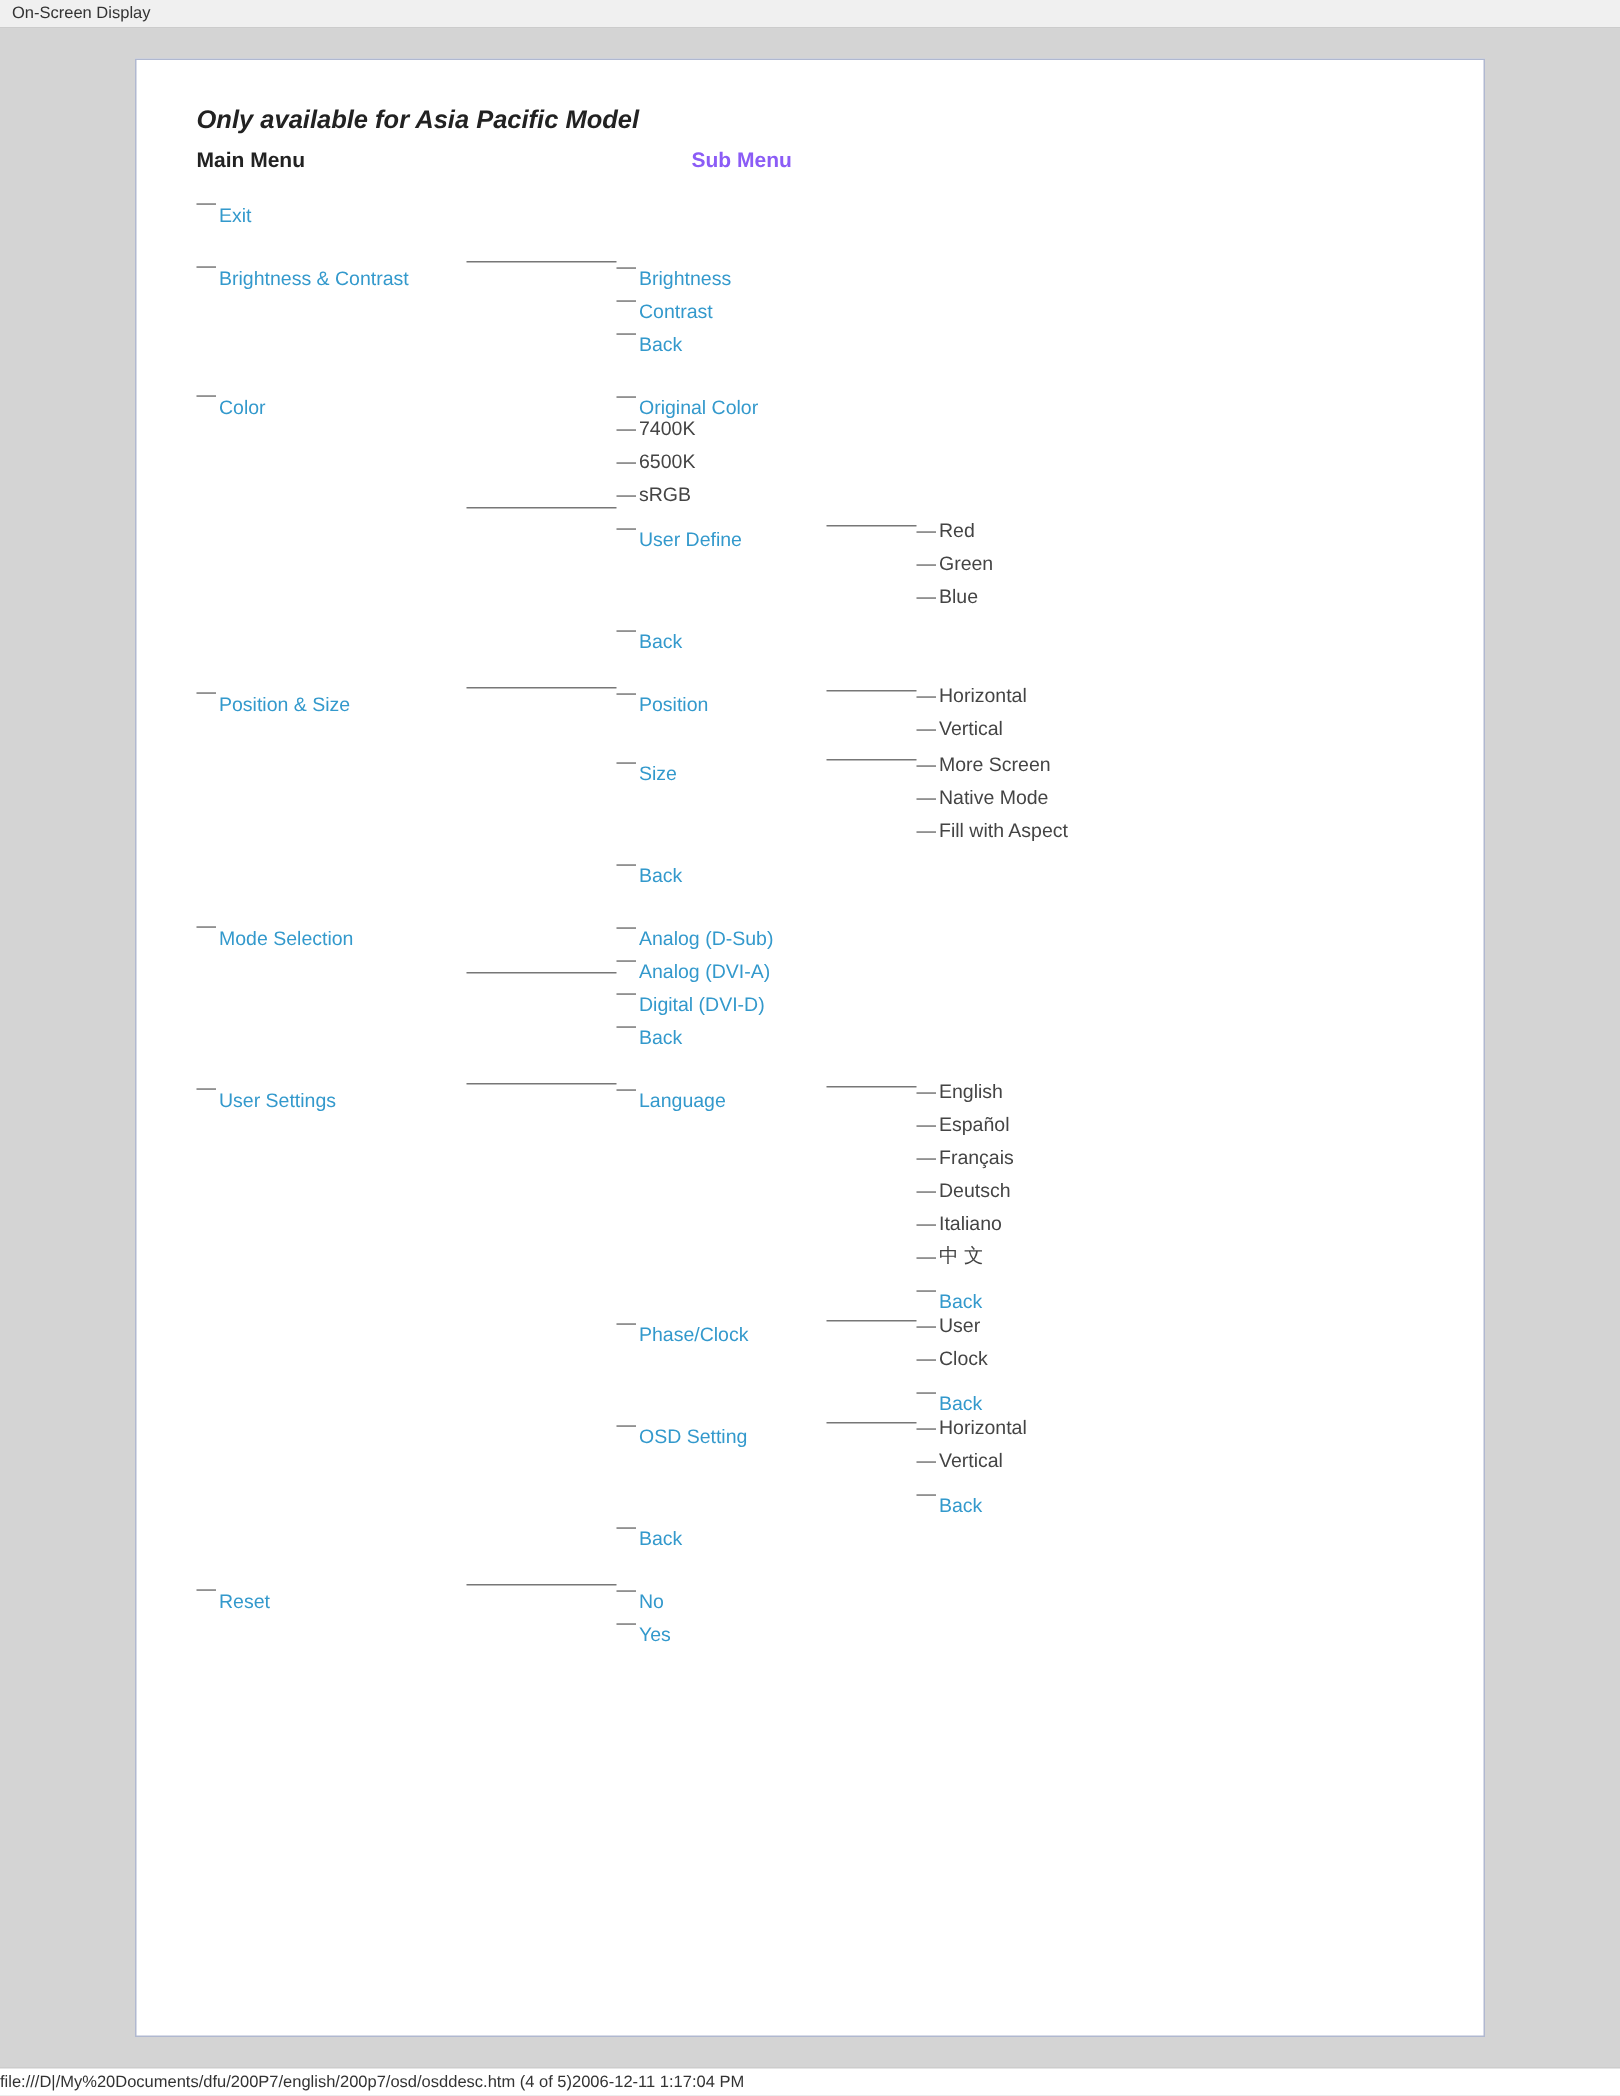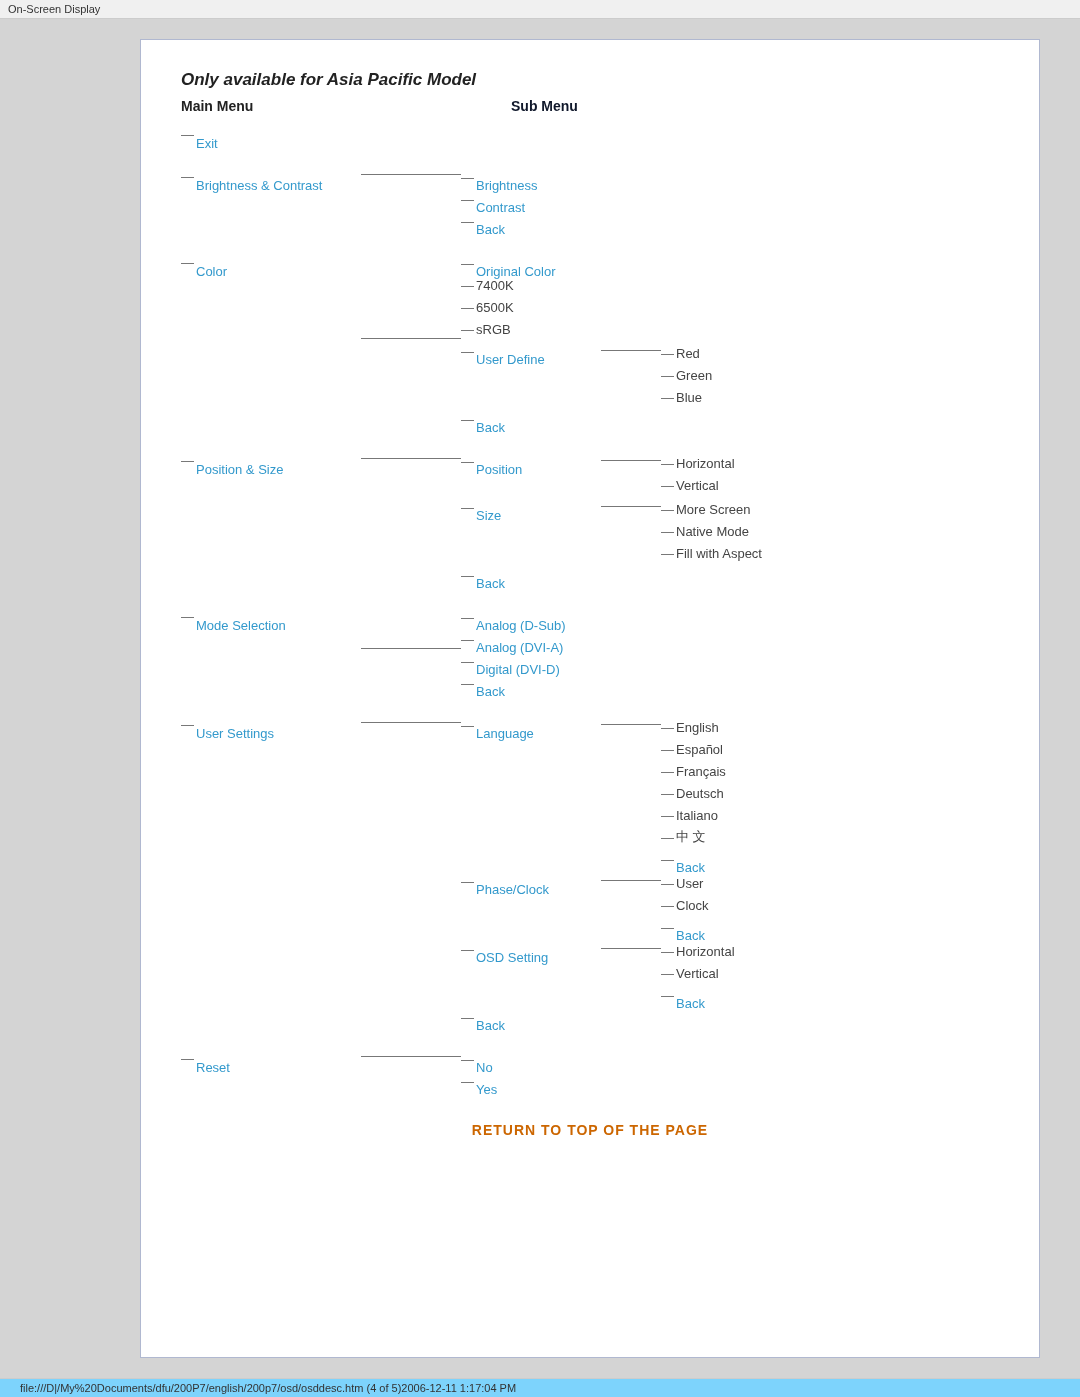--- a/index.html
+++ b/index.html
@@ -17,21 +17,21 @@
       padding: 3px 8px;
       font-size: 11px;
       color: #333;
       border-bottom: 1px solid #ccc;
     }
     .main-content {
       flex: 1;
       background: #d4d4d4;
       padding: 20px 40px;
       display: flex;
-      justify-content: flex-end;
+      justify-content: center;
     }
     .page-box {
       background: #fff;
       border: 1px solid #b0b8d0;
       width: 900px;
       padding: 30px 40px 40px 40px;
       position: relative;
     }
     .page-title {
       font-style: italic;
@@ -46,37 +46,37 @@
     }
     .header-main {
       font-weight: bold;
       font-size: 14px;
       color: #222;
       width: 200px;
     }
     .header-sub {
       font-weight: bold;
       font-size: 14px;
-      color: #0f172a;
+      color: #8b5cf6;
       margin-left: 130px;
     }
     .cyan { color: #3399cc; margin-top: 17px; }
     .dark { color: #444; }
     .return-link {
       text-align: center;
       margin-top: 30px;
       color: #cc6600;
       font-size: 14px;
       font-weight: bold;
       letter-spacing: 1px;
     }
     .status-bar {
-      background: #7dd3fc;
+      background: #ffffff;
       border-top: 1px solid #ccc;
-      padding: 3px 20px;
+      padding: 3px 0;
       font-size: 11px;
       color: #333;
     }
 
     .item-label {
       display: flex;
       align-items: center;
       height: 22px;
       line-height: 22px;
     }
@@ -415,20 +415,19 @@
           <span style="color:#666; margin-right:2px;">—</span>
           <span class="cyan">No</span>
         </div>
         <div style="height:22px; display:flex; align-items:center;">
           <span style="color:#666; margin-right:2px;">—</span>
           <span class="cyan">Yes</span>
         </div>
       </div>
     </div>
 
-    <div class="return-link">RETURN TO TOP OF THE PAGE</div>
 
   </div>
 </div>
 
 <div class="status-bar">
   <span>file:///D|/My%20Documents/dfu/200P7/english/200p7/osd/osddesc.htm (4 of 5)2006-12-11 1:17:04 PM</span>
 </div>
 
 </body></html>

